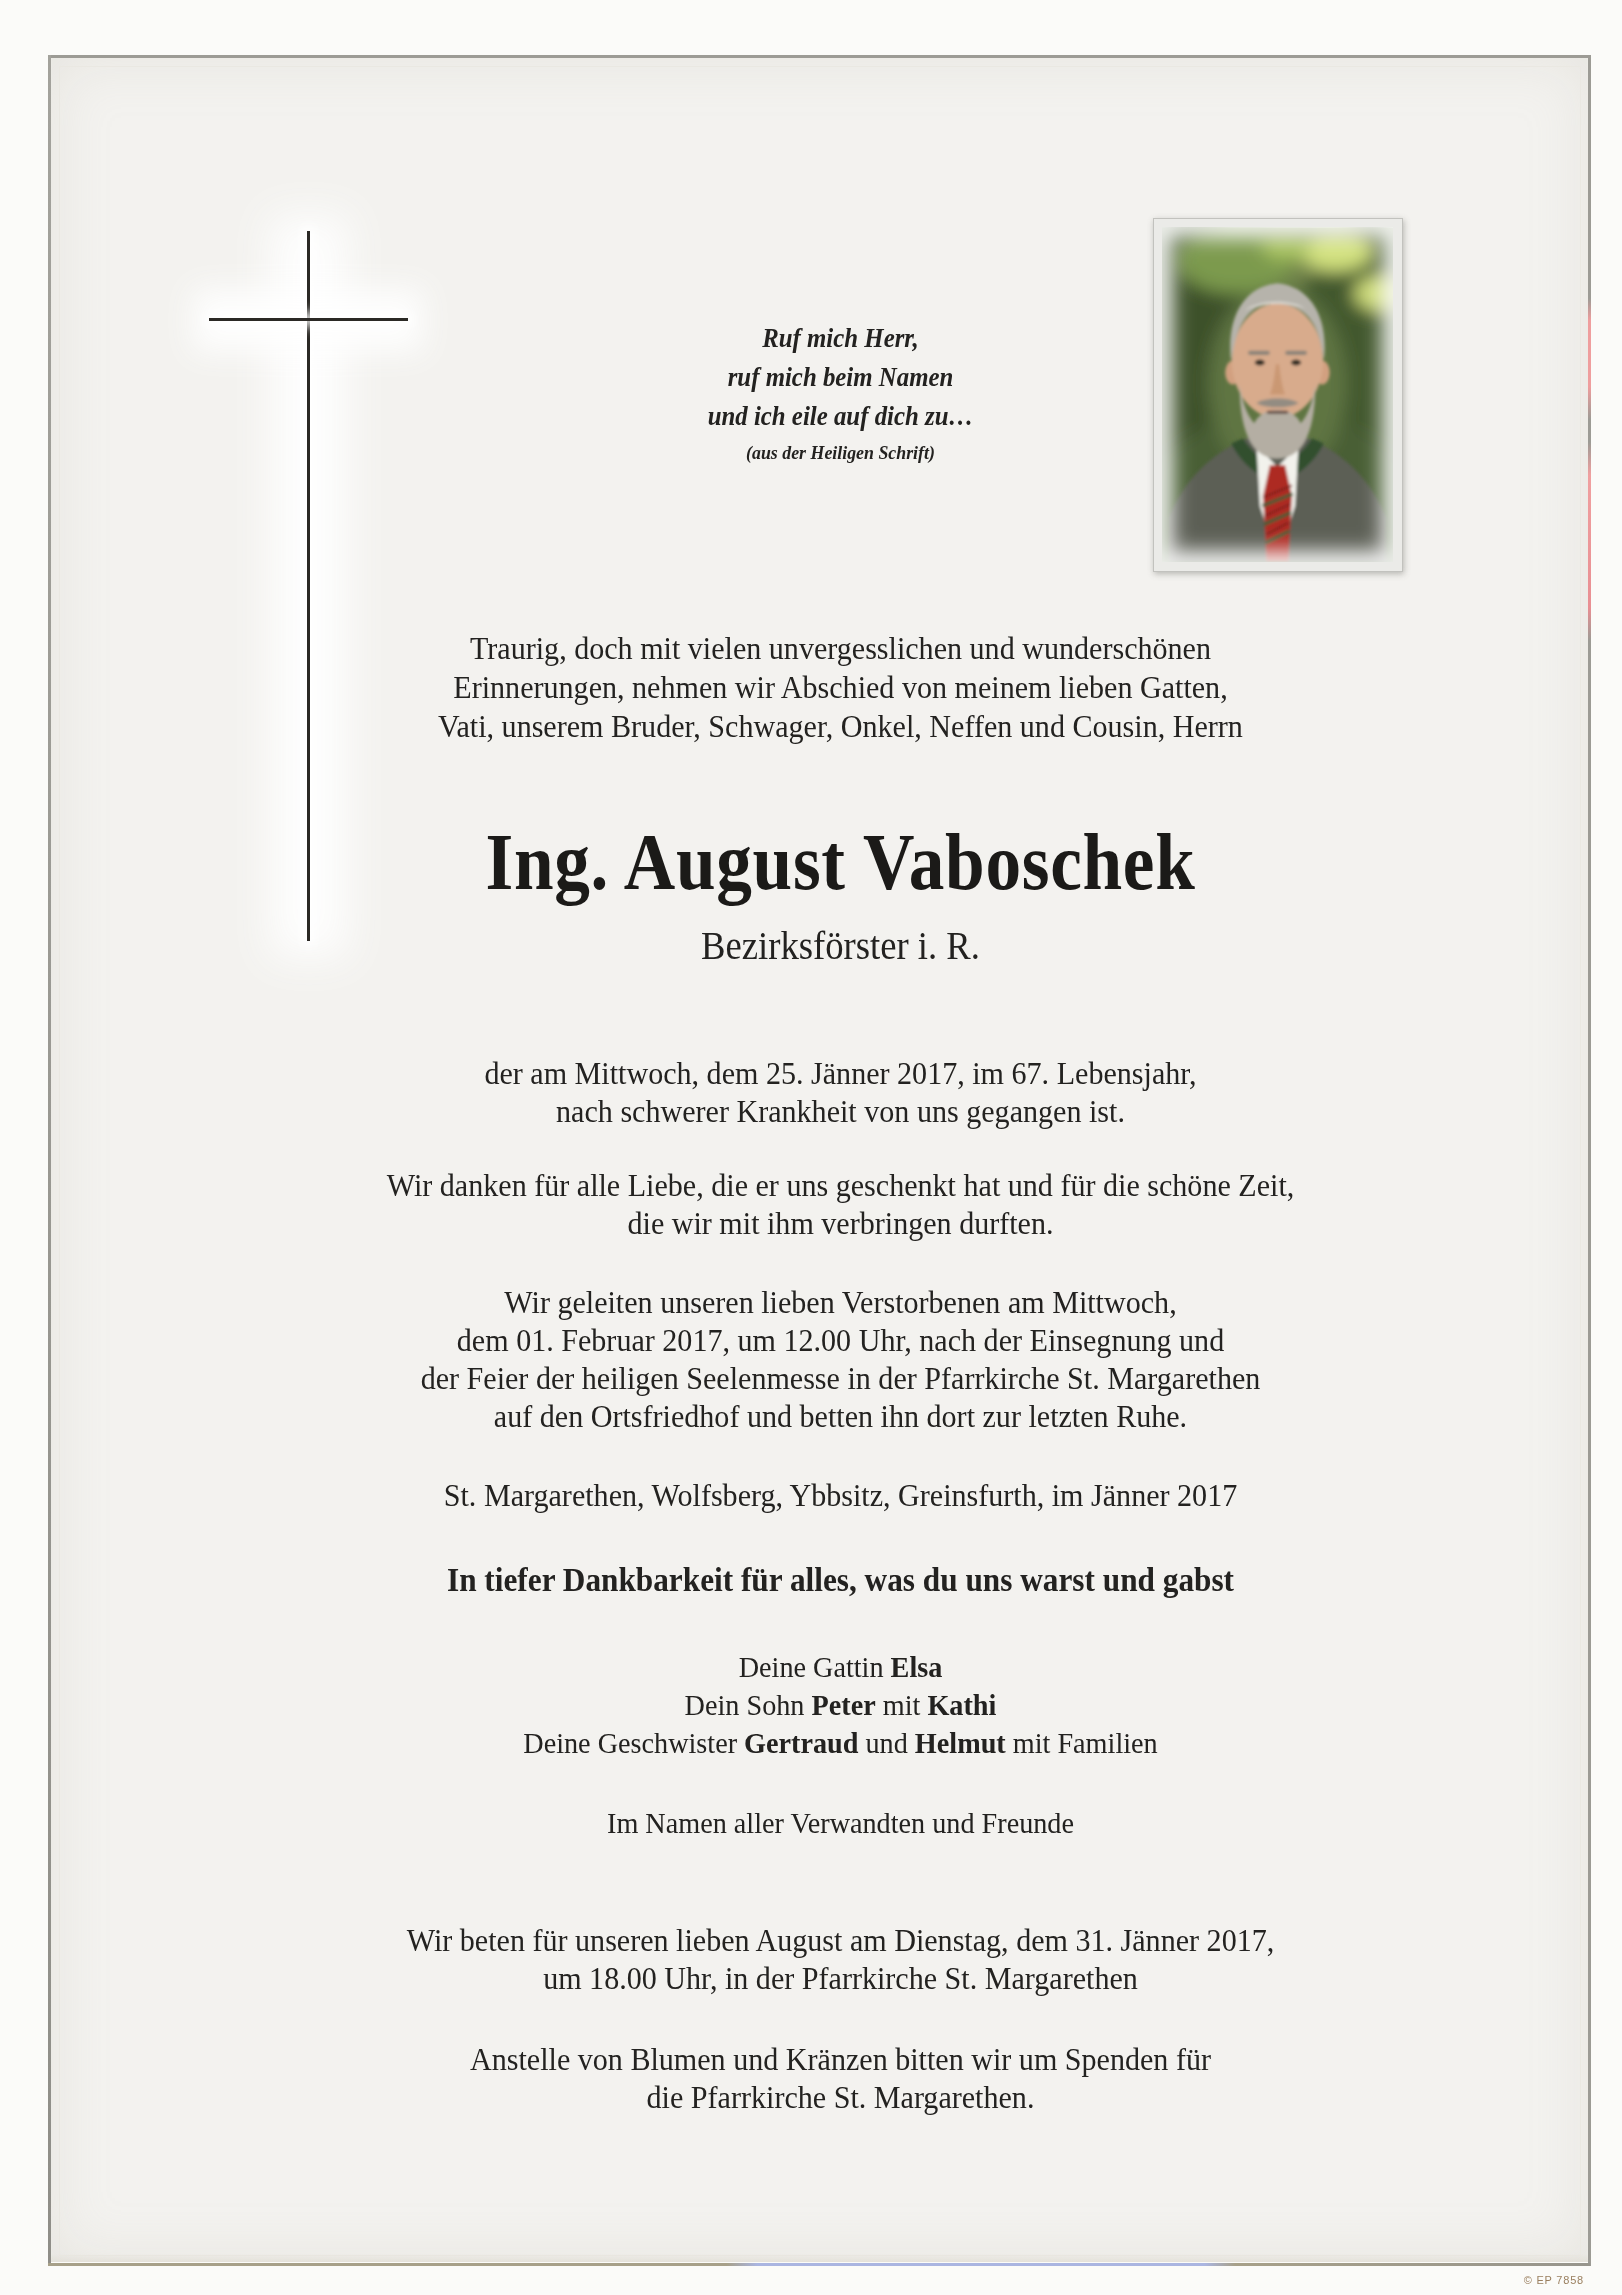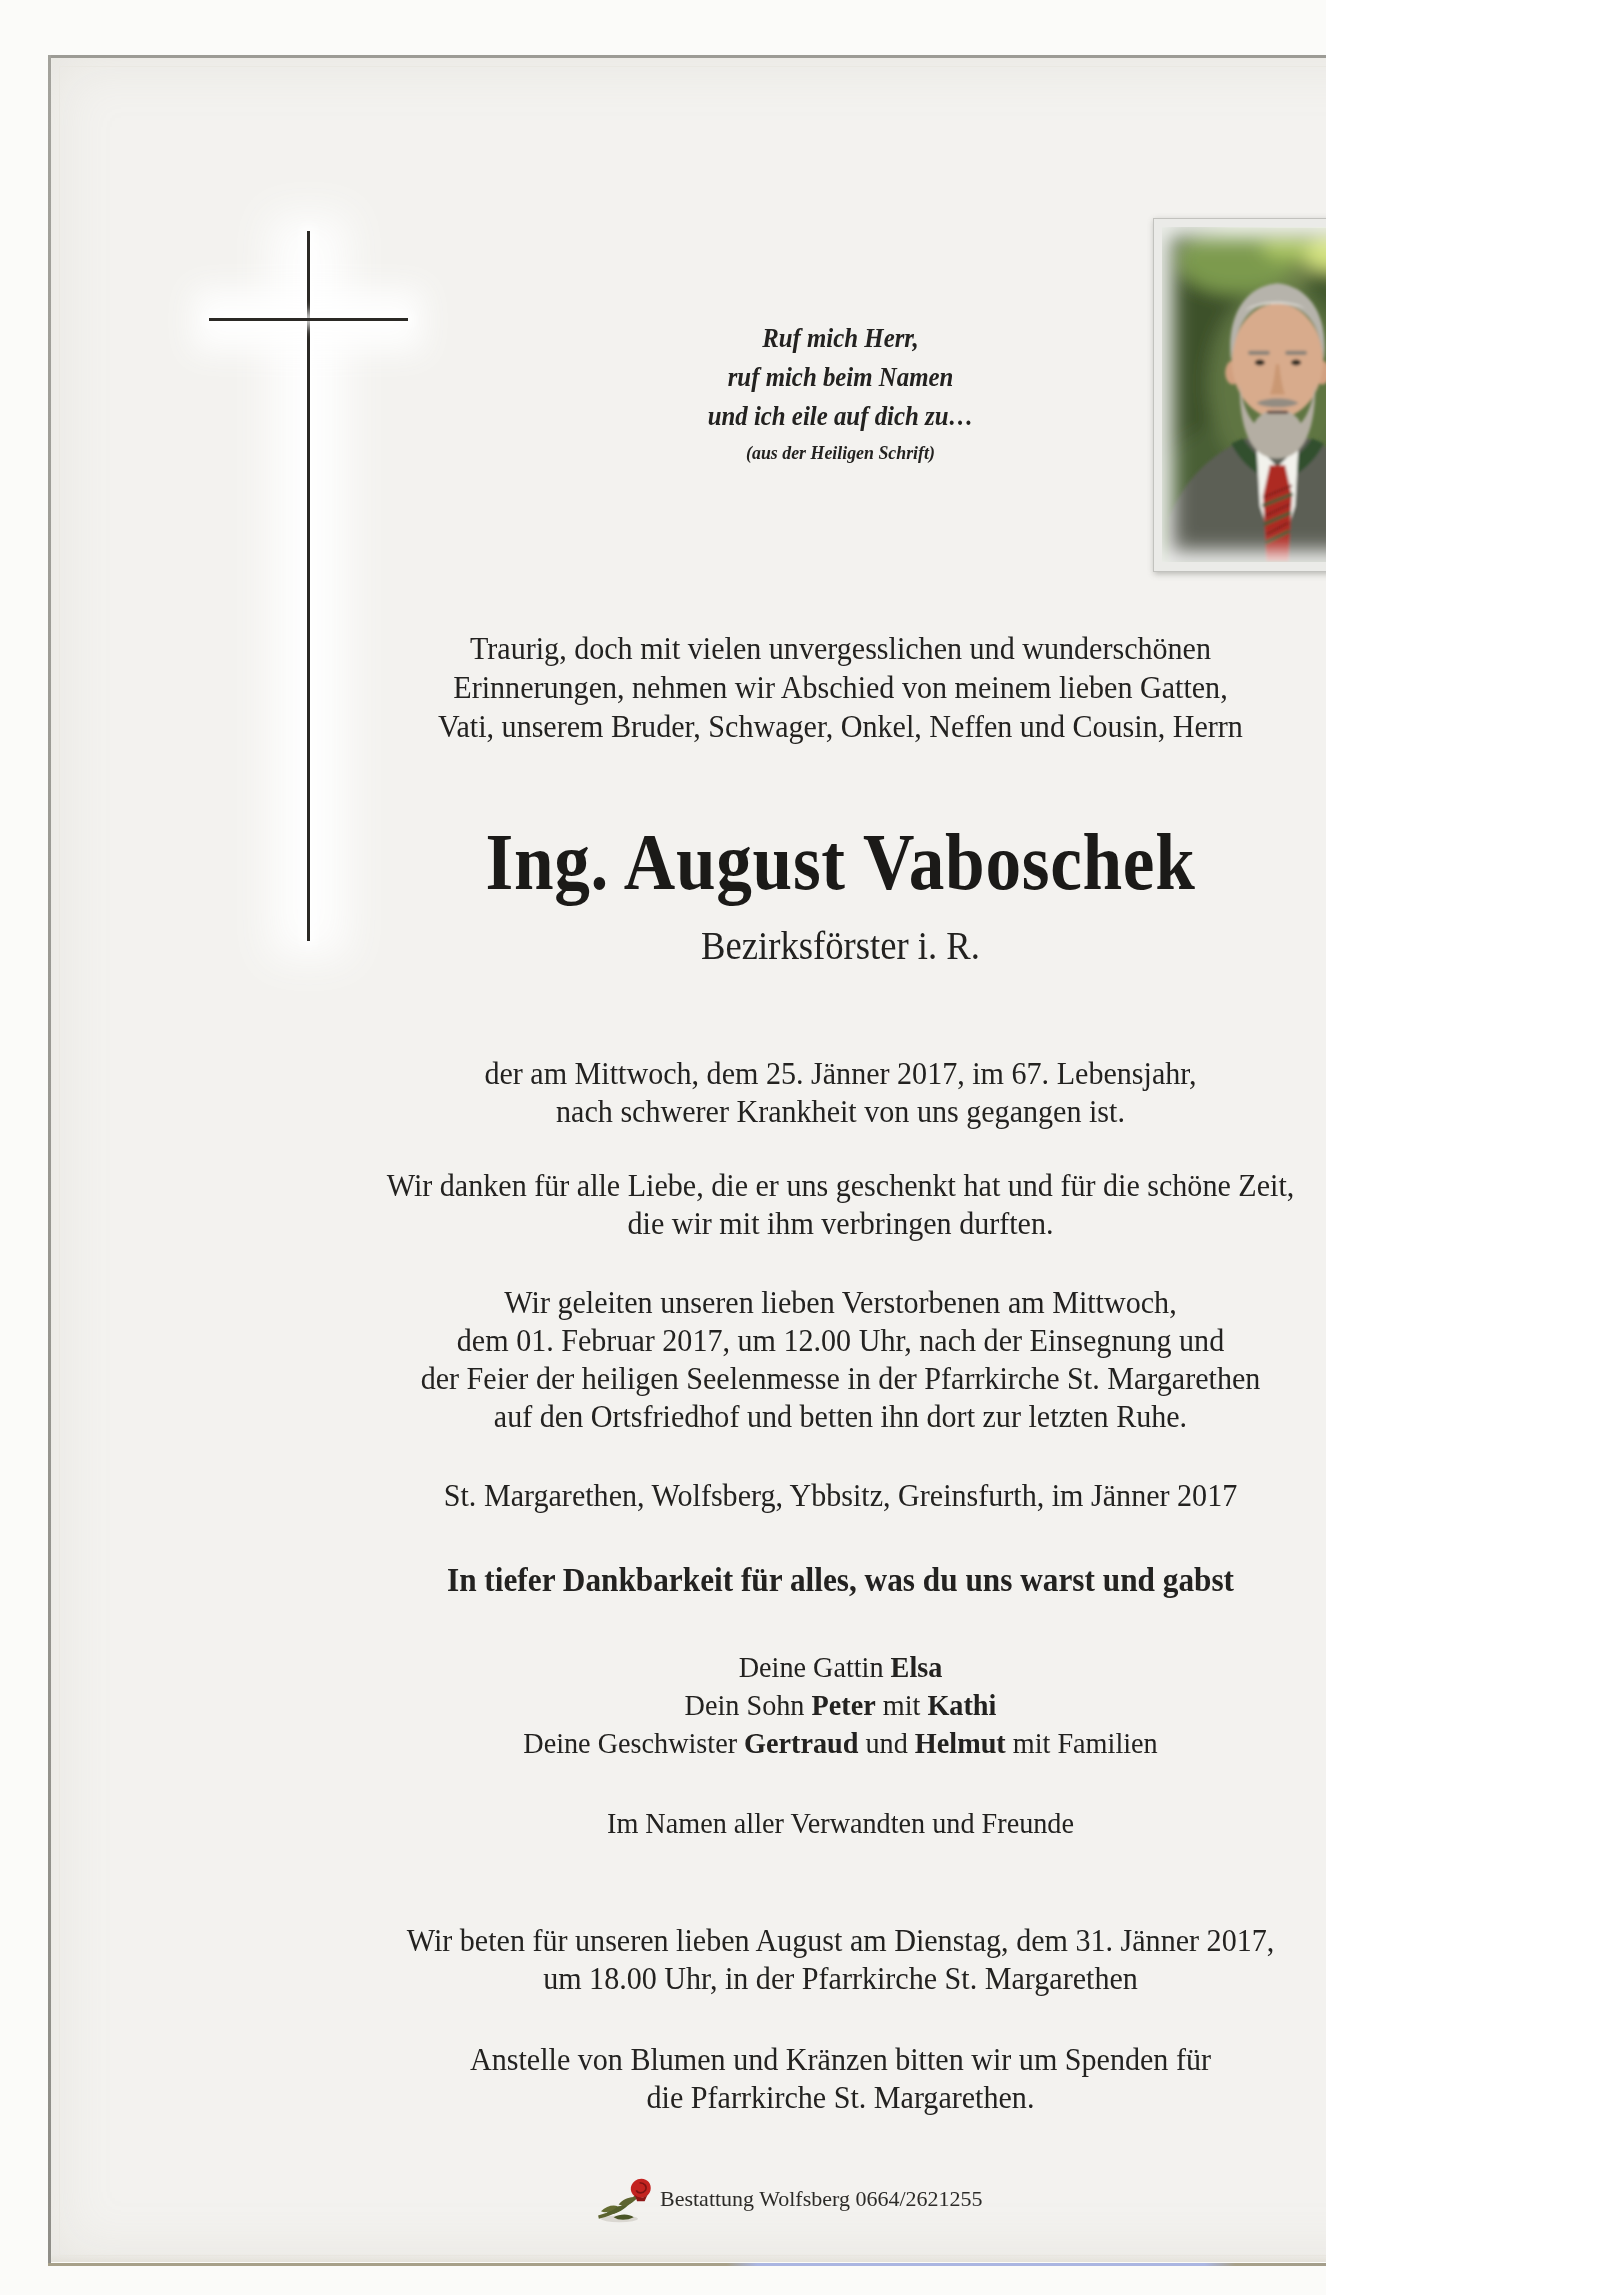--- a/index.html
+++ b/index.html
@@ -1,16 +1,16 @@
 <!DOCTYPE html>
 <html style="font-size:13.5px"><head>
 <meta charset="utf-8">
 <style>
   html,body{margin:0;padding:0;background:#ffffff;}
-  .page{position:relative;width:1326px;height:2295px;background:#fbfbf9;overflow:hidden;
+  .page{position:relative;width:1622px;height:2295px;background:#fbfbf9;overflow:hidden;
         font-family:"Liberation Serif","DejaVu Serif",serif;color:#232220;}
   
   .paper{position:absolute;left:51px;top:57px;width:1537px;height:2205px;background:#f3f2ef;
          box-shadow:inset 0 0 0 0.8px #edebe6, inset 0 0 59px rgba(185,180,168,.22);}
   .inner-line{position:absolute;left:59px;top:66px;width:1520px;height:2188px;border:0.8px solid #eae8e2;}
   .b-top{position:absolute;left:48px;top:55px;width:1542px;height:2.5px;background:#9c9b95;}
   .b-left{position:absolute;left:48px;top:55px;width:2.5px;height:2211px;background:linear-gradient(180deg,#a3a29c,#8f8e88);}
   .b-right{position:absolute;left:1588px;top:55px;width:2.5px;height:2211px;
            background:linear-gradient(180deg,#9c9b95 0%,#9c9b95 11%,#ef9e9e 12%,#ef9e9e 15%,#9c9b95 16.5%,#9c9b95 17.5%,#f0a0a0 19%,#e98f93 25%,#9c9b95 26.5%,#9c9b95 100%);}
   .b-bottom{position:absolute;left:48px;top:2263px;width:1542px;height:3.4px;
@@ -174,31 +174,17 @@
   <div class="tb prayer cond">
     <div>Wir beten für unseren lieben August am Dienstag, dem 31. Jänner 2017,</div>
     <div>um 18.00 Uhr, in der Pfarrkirche St. Margarethen</div>
   </div>
 
   <div class="tb donation cond">
     <div>Anstelle von Blumen und Kränzen bitten wir um Spenden für</div>
     <div>die Pfarrkirche St. Margarethen.</div>
   </div>
 
-  <div class="footer">
-    <svg width="61" height="47" viewBox="0 0 72 56">
-      <ellipse cx="30" cy="51" rx="22" ry="4" fill="#cac7be" opacity="0.6"></ellipse>
-      <path d="M5,49 C22,45 40,35 56,19" stroke="#5d6430" stroke-width="4" fill="none"></path>
-      <path d="M14,45 C20,37 31,34 39,36 C31,43 22,47 14,45 Z" fill="#55602c"></path>
-      <path d="M23,49 C31,45 41,45 47,49 C39,53 29,53 23,49 Z" fill="#4a5526"></path>
-      <path d="M29,34 C35,26 45,24 51,26 C45,33 37,37 29,34 Z" fill="#5d6430"></path>
-      <path d="M8,42 C14,36 22,34 28,36 C22,42 14,45 8,42 Z" fill="#646c31"></path>
-      <path d="M52,4 C61,1 69,8 67,17 C65,25 55,29 48,24 C41,19 42,8 52,4 Z" fill="#c32320"></path>
-      <path d="M54,8 C60,8 63,12 61,17 C58,21 52,21 50,17" fill="none" stroke="#7e1313" stroke-width="2"></path>
-      <path d="M48,22 C52,27 60,27 64,21 L60,30 L51,30 Z" fill="#8e1716"></path>
-    </svg>
-    <span class="fh">Bestattung Wolfsberg 0664/2621255</span>
-  </div>
 
   <div class="pcode">© EP 7858</div>
 
 </div>
 
 
 </body></html>

